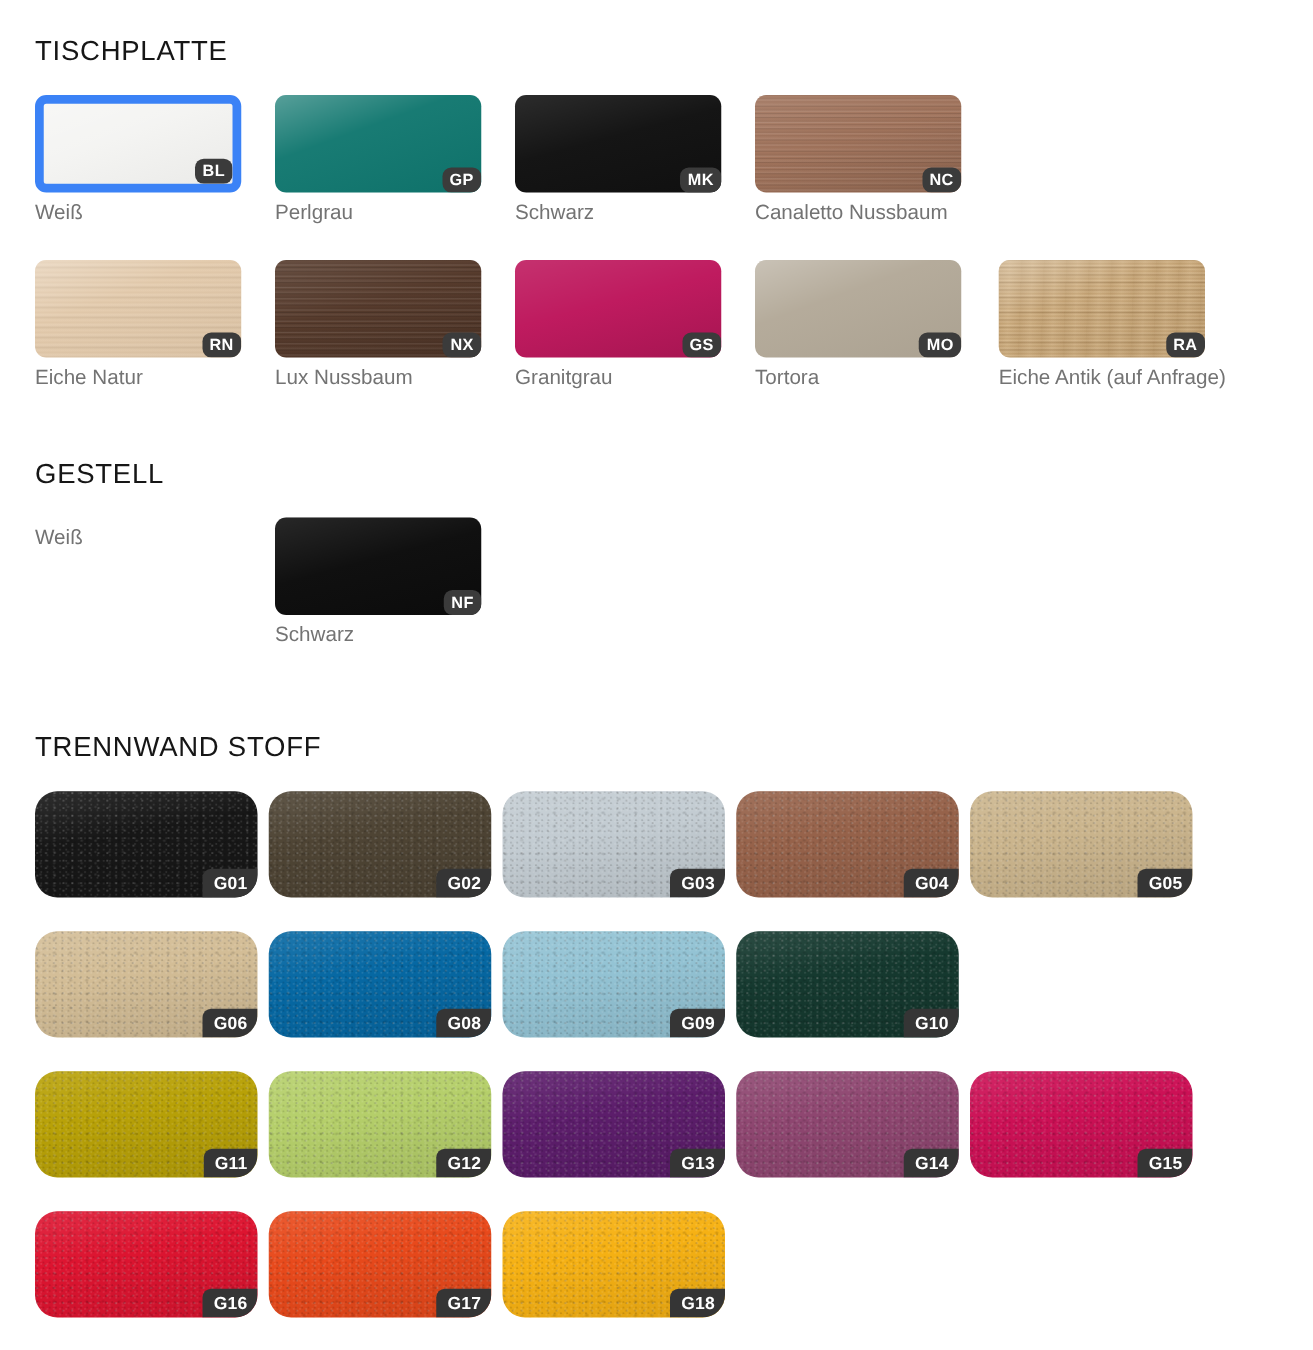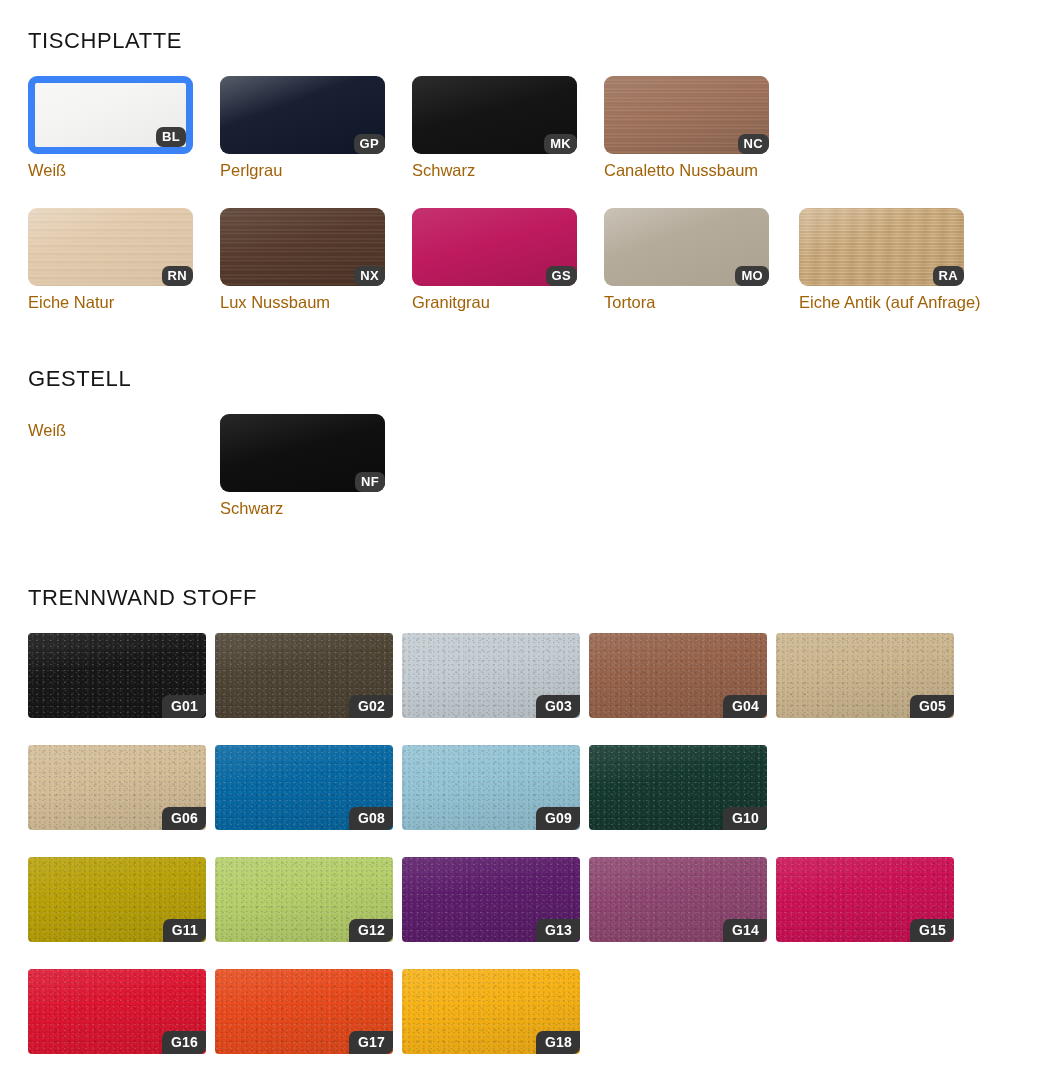--- a/index.html
+++ b/index.html
@@ -59,21 +59,21 @@
     overflow: hidden;
     box-sizing: border-box;
   }
   .sw-hard.bordered {
     border: 7px solid #3b82f6;
   }
 
   .sw-label {
     font-size: 16.5px;
     font-weight: 400;
-    color: #a16207;
+    color: #737373;
     margin-top: 7px;
     white-space: nowrap;
     line-height: 1.15;
   }
 
   
   .badge {
     position: absolute;
     right: 0;
     bottom: 0;
@@ -97,21 +97,21 @@
     margin-bottom: 27px;
   }
   .cell-fab {
     width: 187px;
     flex: 0 0 187px;
   }
   .sw-fab {
     position: relative;
     width: 178px;
     height: 85px;
-    border-radius: 4px;
+    border-radius: 18px;
     overflow: hidden;
   }
   .badge-fab {
     position: absolute;
     right: 0;
     bottom: 0;
     background: #353535;
     color: #ffffff;
     font-size: 14px;
     font-weight: bold;
@@ -213,21 +213,21 @@
 
       <div class="row-hard">
         <div class="cell-hard">
           <div class="sw-hard bordered" style="background:#f4f4f2">
             <span class="sheen"></span>
             <span class="badge">BL</span>
           </div>
           <div class="sw-label">Weiß</div>
         </div>
         <div class="cell-hard">
-          <div class="sw-hard" style="background:#0f172a">
+          <div class="sw-hard" style="background:#0f766e">
             <span class="sheen"></span>
             <span class="badge">GP</span>
           </div>
           <div class="sw-label">Perlgrau</div>
         </div>
         <div class="cell-hard">
           <div class="sw-hard" style="background:#121212">
             <span class="sheen-dark"></span>
             <span class="badge">MK</span>
           </div>

